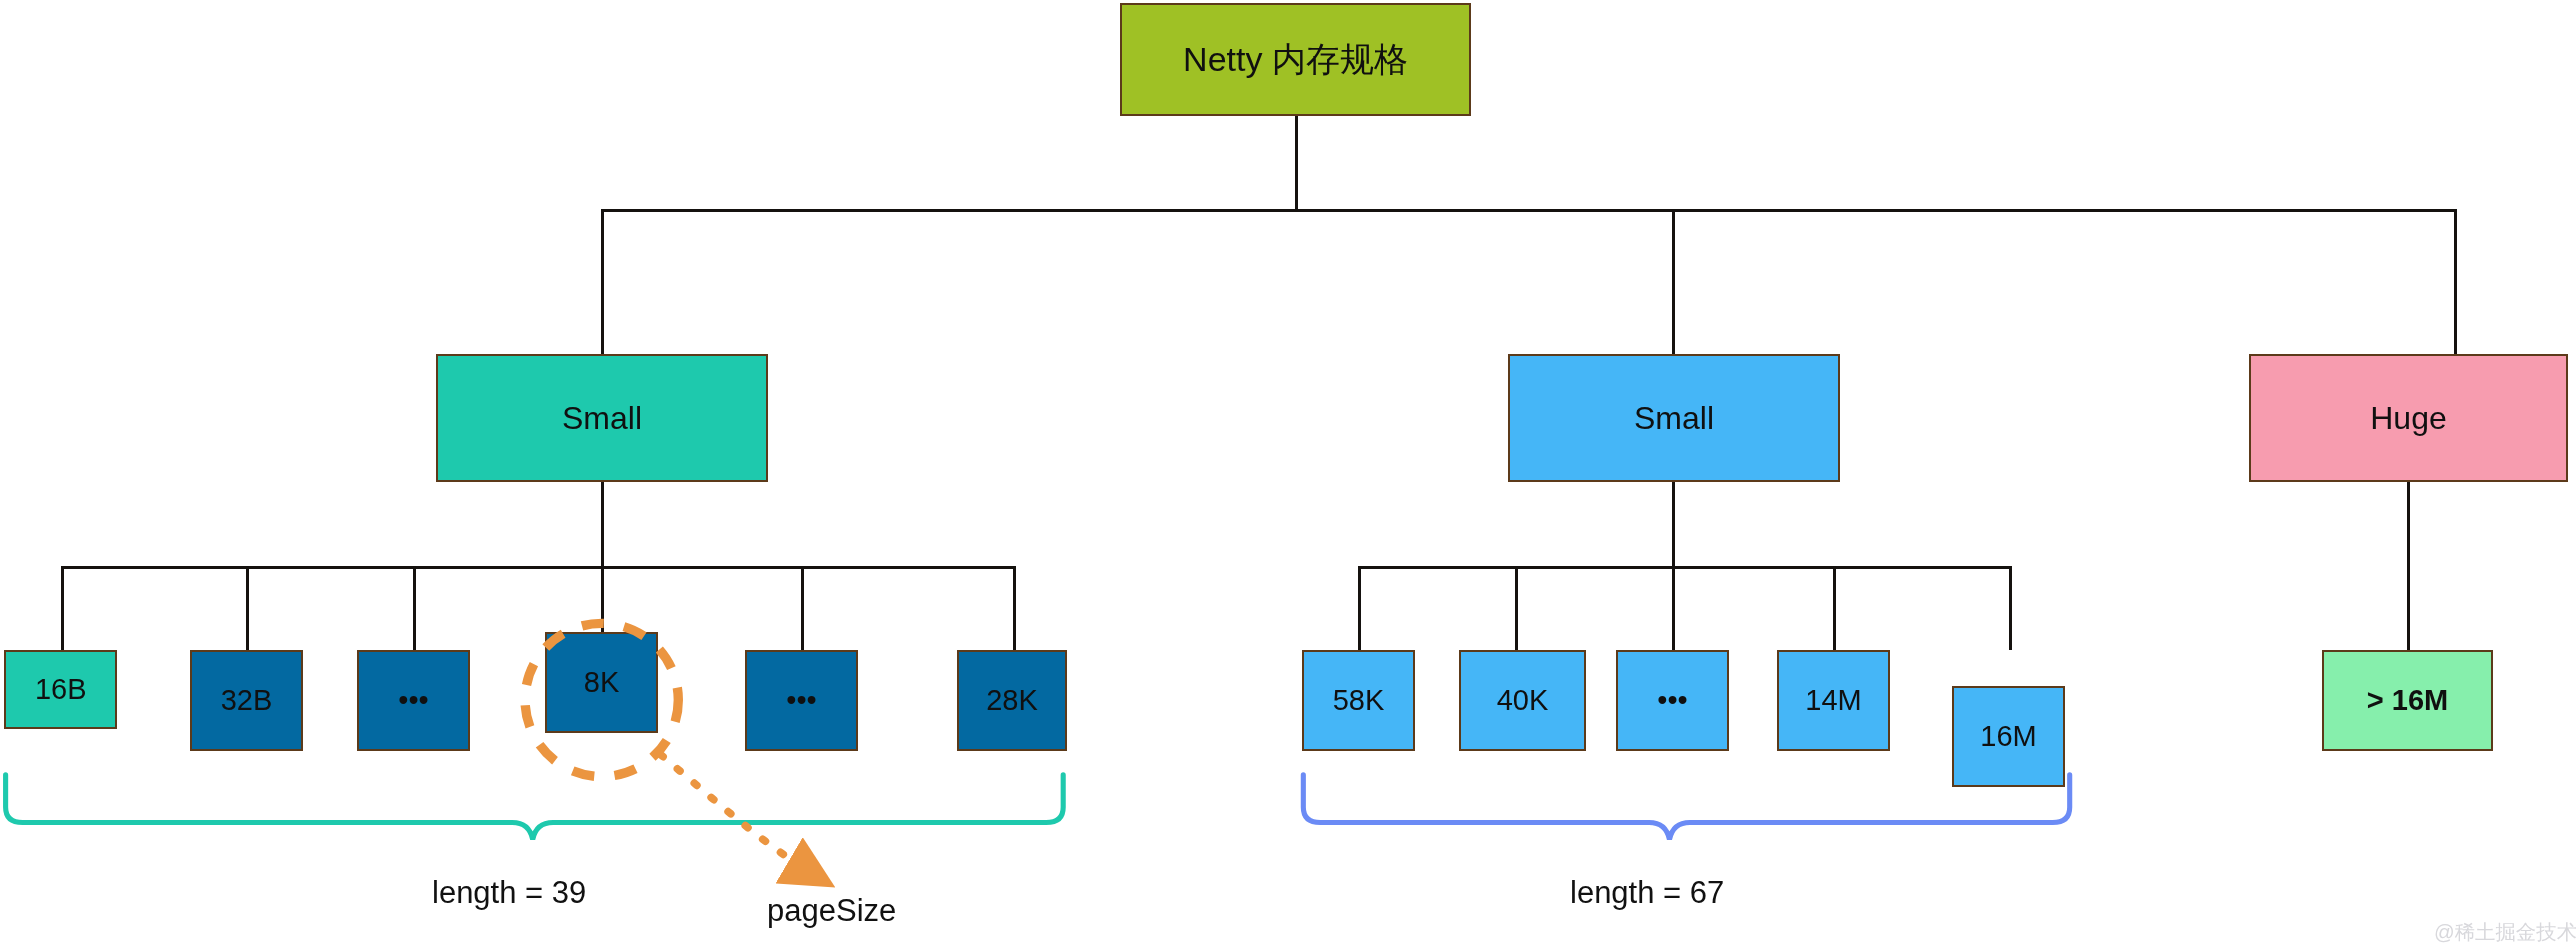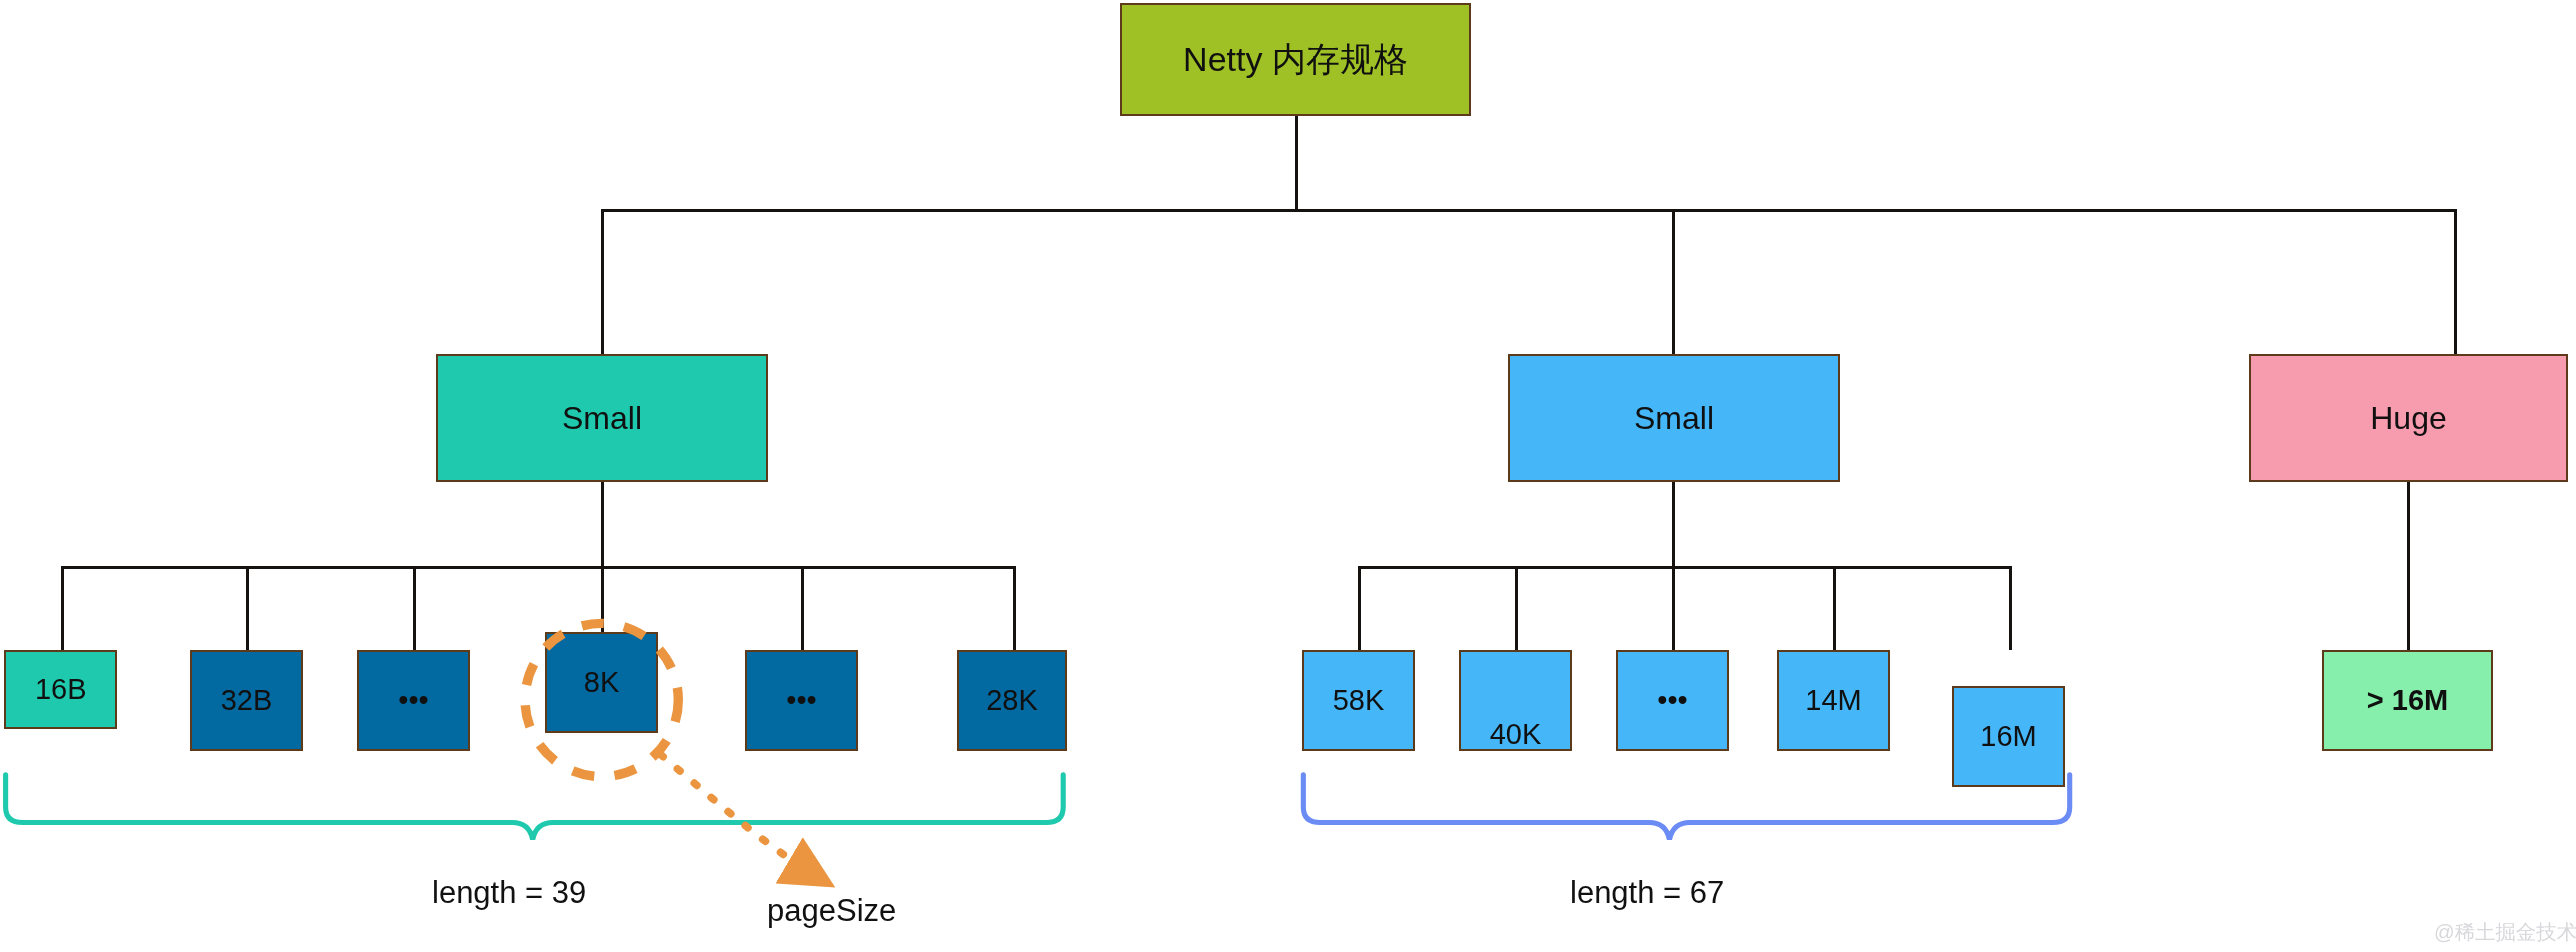--- a/index.html
+++ b/index.html
@@ -147,21 +147,21 @@
   <div class="node leaf teal-light" style="left:745px;  top:650px; width:113px; height:101px;">
     <span>•••</span>
   </div>
   <div class="node leaf teal-light" style="left:957px; top:650px; width:110px; height:101px;">
     <span>28K</span>
   </div>
 
   <div class="node leaf blue" style="left:1302px; top:650px; width:113px; height:101px;">
     <span>58K</span>
   </div>
-  <div class="node leaf blue" style="left:1459px; top:650px; width:113px; height:101px;align-items:flex-end;">
+  <div class="node leaf blue" style="left:1459px; top:650px; width:127px; height:101px;">
     <span>40K</span>
   </div>
   <div class="node leaf blue" style="left:1616px; top:650px; width:113px; height:101px;">
     <span>•••</span>
   </div>
   <div class="node leaf blue" style="left:1777px; top:650px; width:113px; height:101px;">
     <span>14M</span>
   </div>
   <div class="node leaf blue" style="left:1952px; top:650px; width:113px; height:101px;margin-top:36px;">
     <span>16M</span>

